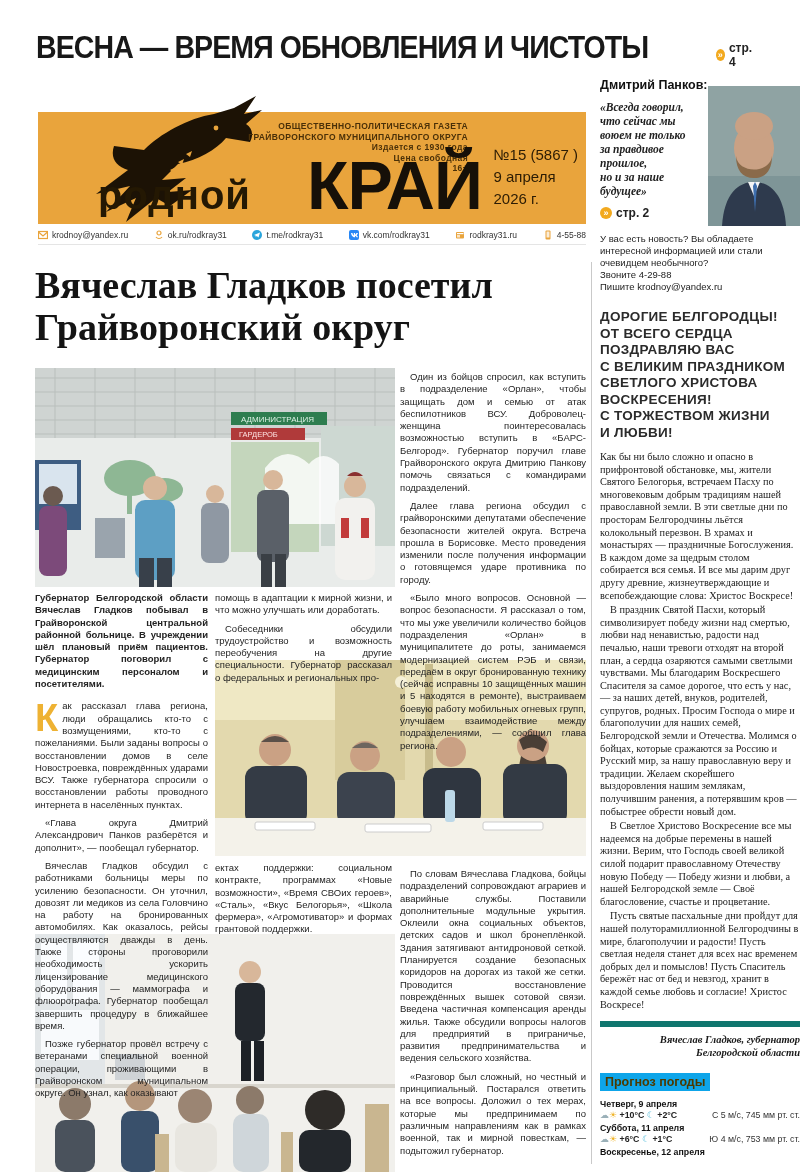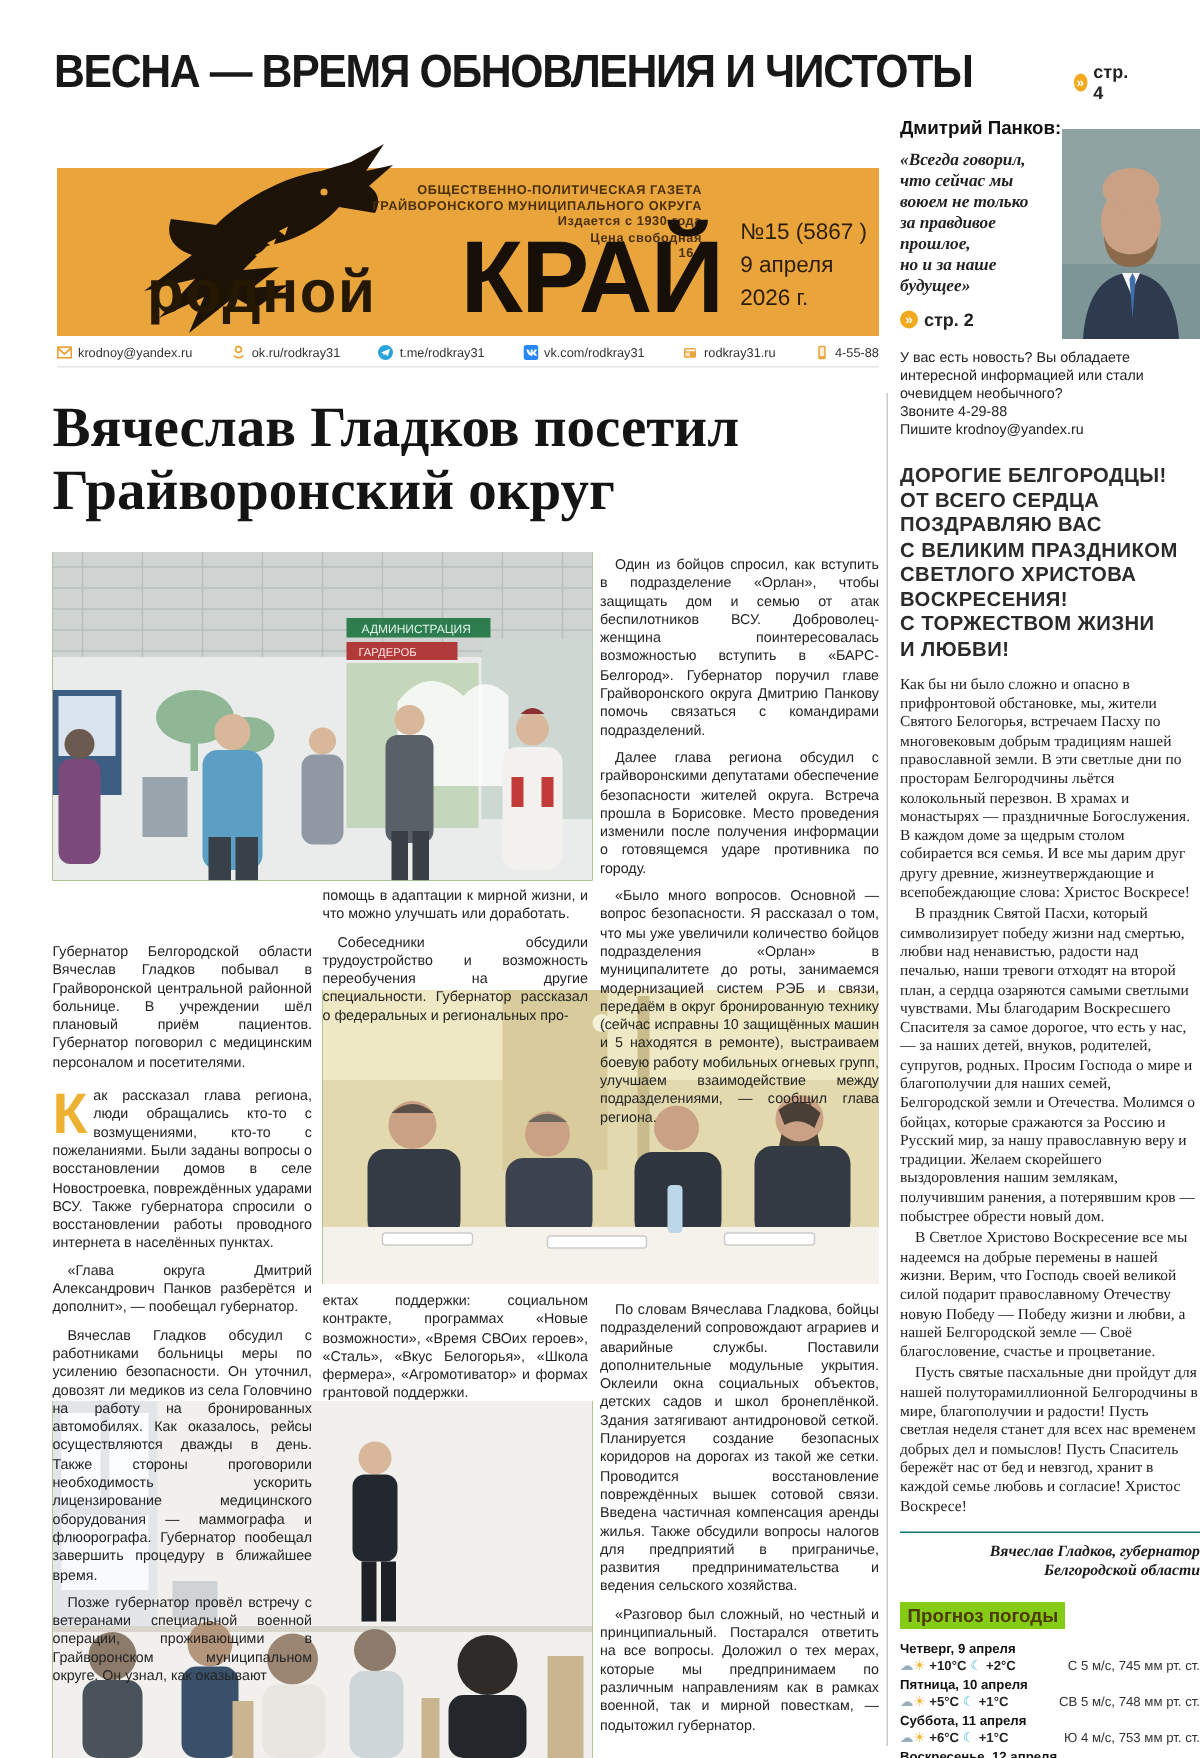--- a/index.html
+++ b/index.html
@@ -58,21 +58,21 @@
   
   .headline {
     left:35px; top:264px; width:552px;
     font-family:"Liberation Serif", serif; font-weight:bold; font-size:38px; line-height:42px; color:#141414;
   }
   .v-divider { left:591px; top:262px; width:1px; height:902px; background:#c9c9c9; }
 
   .col { font-size:9.5px; line-height:12.3px; color:#242424; text-align:justify; }
   .col p { margin-bottom:6px; text-indent:10px; }
   .col p.noindent { text-indent:0; }
-  .lede { font-weight:normal; text-indent:0 !important; margin-bottom:10px !important;margin-top:37px; }
+  .lede { font-weight:bold; text-indent:0 !important; margin-bottom:10px !important; }
   .dropcap {
     float:left; font-size:38px; line-height:32px; font-weight:900; color:#eeb233;
     margin:2px 4px 0 0; font-family:"Liberation Sans", sans-serif;
   }
   .col1 { left:35px; top:592px; width:173px; }
   .col2-top { left:215px; top:592px; width:177px; }
   .col2-bottom { left:215px; top:862px; width:177px; }
   .col3-top { left:400px; top:371px; width:186px; }
   .col3-bottom { left:400px; top:868px; width:186px; }
   .byline { text-align:right; font-weight:bold; font-style:italic; margin-top:14px; font-size:9.5px; }
@@ -88,26 +88,26 @@
   .news-tip { font-size:9.5px; line-height:12px; color:#222; margin-bottom:16px; }
   .news-tip .q { display:block; }
   .greet-head {
     font-weight:bold; font-size:13.5px; line-height:16.5px; color:#2b2b2b;
     letter-spacing:.3px; white-space:pre-line; margin-bottom:10px;
   }
   .greet-body { font-family:"Liberation Serif", serif; font-size:10.3px; line-height:12.6px; color:#222; text-align:left; }
   .greet-body p { margin-bottom:2px; text-indent:10px; }
   .greet-body p:first-child { text-indent:0; }
   .greet-sign {
-    border-top:1px solid #0f766e; margin-top:10px; padding-top:6px; text-align:right;
+    border-top:6px solid #0f766e; margin-top:10px; padding-top:6px; text-align:right;
     font-family:"Liberation Serif", serif; font-style:italic; font-weight:bold; font-size:10.5px; line-height:13px;
     white-space:pre-line;
   }
   .weather-title {
-    display:inline-block; background:#84cc16; color:#4c3a00; font-weight:bold;
+    display:inline-block; background:#0ea5e9; color:#4c3a00; font-weight:bold;
     font-size:12.5px; padding:2px 5px; margin:14px 0 8px 0;
   }
   .wrow { margin-bottom:3px; }
   .wday { font-weight:bold; font-size:8.8px; color:#111; }
   .wvals { display:flex; justify-content:space-between; font-size:8.8px; color:#222; margin-top:1px; }
   .wicon-day { color:#9ab0b8; font-size:9px; }
   .wicon-sun { color:#f0b429; font-size:9px; }
   .wicon-moon { color:#49b8d8; font-size:9px; }
   .wtemp { font-weight:bold; }
   .wwind { color:#333; }
@@ -389,27 +389,20 @@
 
   <div>
     <div class="wrow">
       <div class="wday">Четверг, 9 апреля</div>
       <div class="wvals">
           <span><span class="wicon-day">☁</span><span class="wicon-sun">☀</span> <span class="wtemp">+10°C</span> <span class="wicon-moon">☾</span> <span class="wtemp">+2°C</span></span>
           <span class="wwind">С 5 м/с, 745 мм рт. ст.</span>
         </div>
     </div>
     <div class="wrow">
-      <div class="wday">Пятница, 10 апреля</div>
-      <div class="wvals">
-          <span><span class="wicon-day">☁</span><span class="wicon-sun">☀</span> <span class="wtemp">+5°C</span> <span class="wicon-moon">☾</span> <span class="wtemp">+1°C</span></span>
-          <span class="wwind">СВ 5 м/с, 748 мм рт. ст.</span>
-        </div>
-    </div>
-    <div class="wrow">
       <div class="wday">Суббота, 11 апреля</div>
       <div class="wvals">
           <span><span class="wicon-day">☁</span><span class="wicon-sun">☀</span> <span class="wtemp">+6°C</span> <span class="wicon-moon">☾</span> <span class="wtemp">+1°C</span></span>
           <span class="wwind">Ю 4 м/с, 753 мм рт. ст.</span>
         </div>
     </div>
     <div class="wrow">
       <div class="wday">Воскресенье, 12 апреля</div>
 
     </div>

